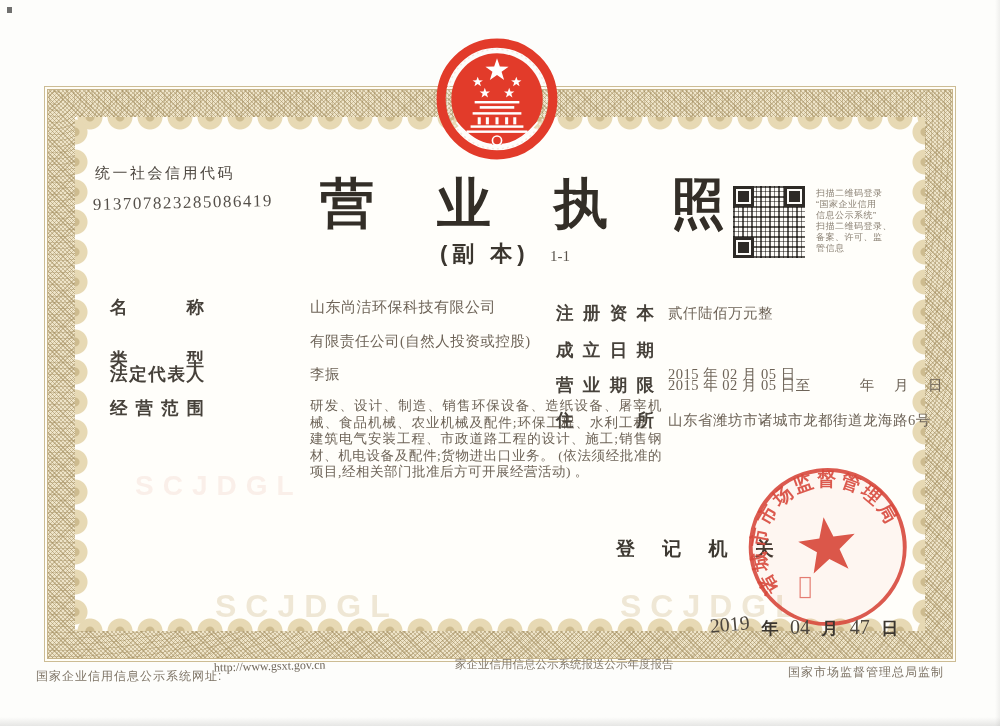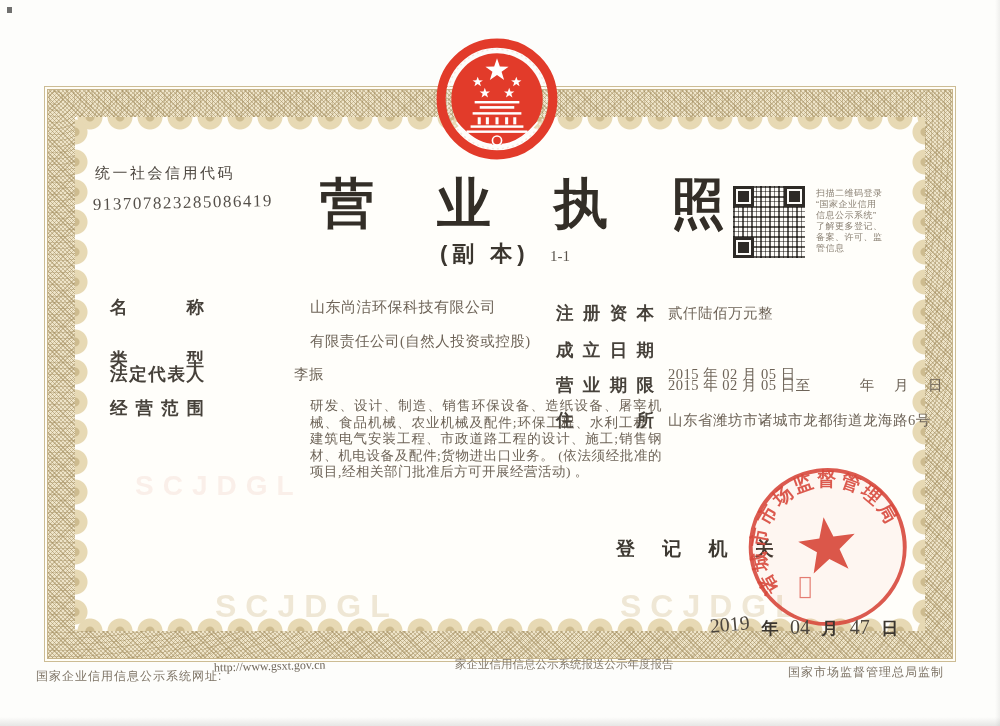--- a/index.html
+++ b/index.html
@@ -153,33 +153,33 @@
       <i></i>
     </span>
   <span class="finder f3">
       <i></i>
     </span>
 </div>
 <div class="abs qr-caption">
   <div>扫描二维码登录</div>
   <div>“国家企业信用</div>
   <div>信息公示系统”</div>
-  <div>了解更多登记、</div>
+  <div>扫描二维码登录、</div>
   <div>备案、许可、监</div>
   <div>管信息</div>
 </div>
 
 <span class="abs field-label lab-l" style="top:295px;">名称</span>
 <span class="abs field-value" style="left:310px;top:298px;font-size:15px;">山东尚洁环保科技有限公司</span>
 
 <span class="abs field-label lab-l" style="top:315px;margin-top:32px;">类型</span>
 <span class="abs field-value" style="left:310px;top:332px;">有限责任公司(自然人投资或控股)</span>
 
 <span class="abs field-label lab-l" style="top:362px;">法定代表人</span>
-<span class="abs field-value" style="left:294px;top:365px;">李振</span>
+<span class="abs field-value" style="left:310px;top:365px;">李振</span>
 
 <span class="abs field-label lab-l" style="top:396px;">经营范围</span>
 <span class="abs field-value wrapval scope-value">研发、设计、制造、销售环保设备、造纸设备、屠宰机械、食品机械、农业机械及配件;环保工程、水利工程、建筑电气安装工程、市政道路工程的设计、施工;销售钢材、机电设备及配件;货物进出口业务。 (依法须经批准的项目,经相关部门批准后方可开展经营活动) 。</span>
 
 <span class="abs field-label lab-r" style="top:301px;">注册资本</span>
 <span class="abs field-value" style="left:668px;top:304px;">贰仟陆佰万元整</span>
 
 <span class="abs field-label lab-r" style="top:338px;">成立日期</span>
 <span class="abs field-value" style="left:668px;top:341px;margin-top:24px;">2015 年 02 月 05 日</span>
 

